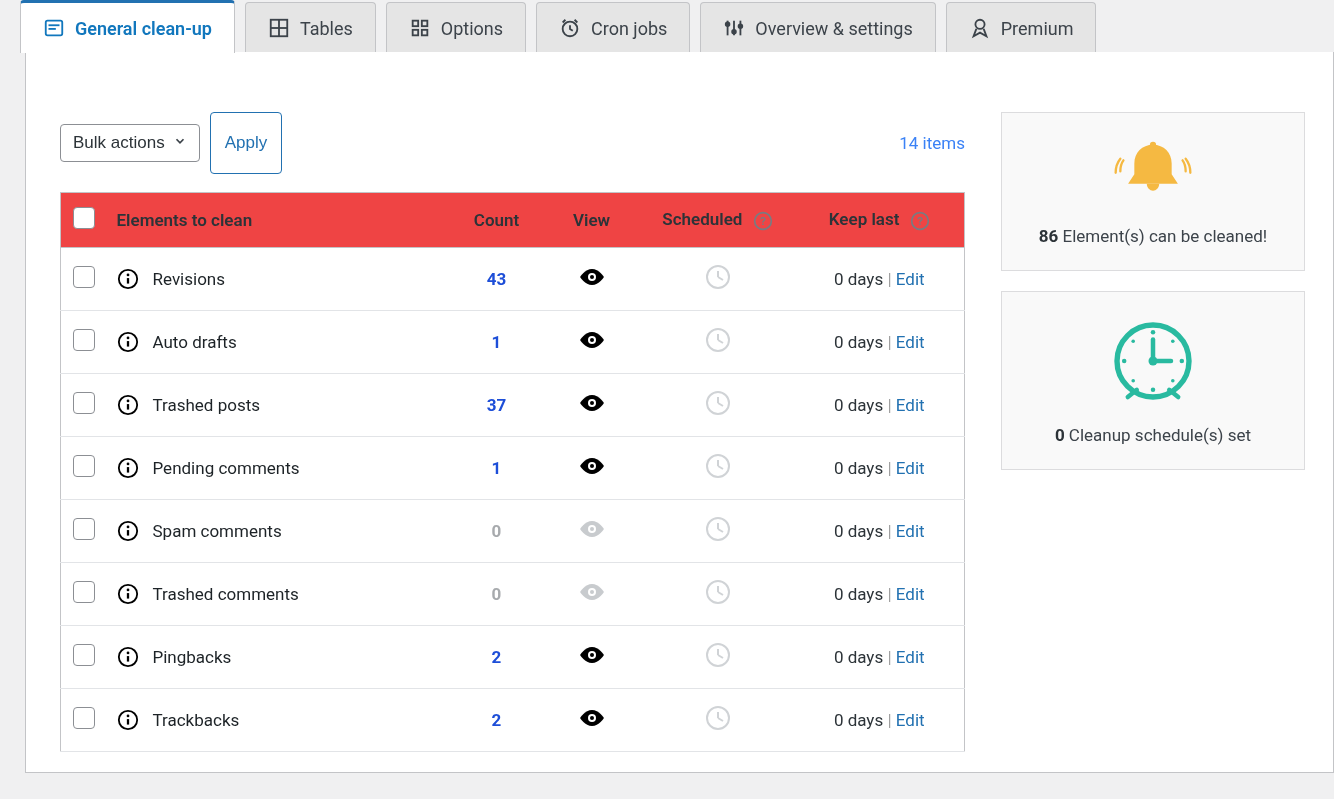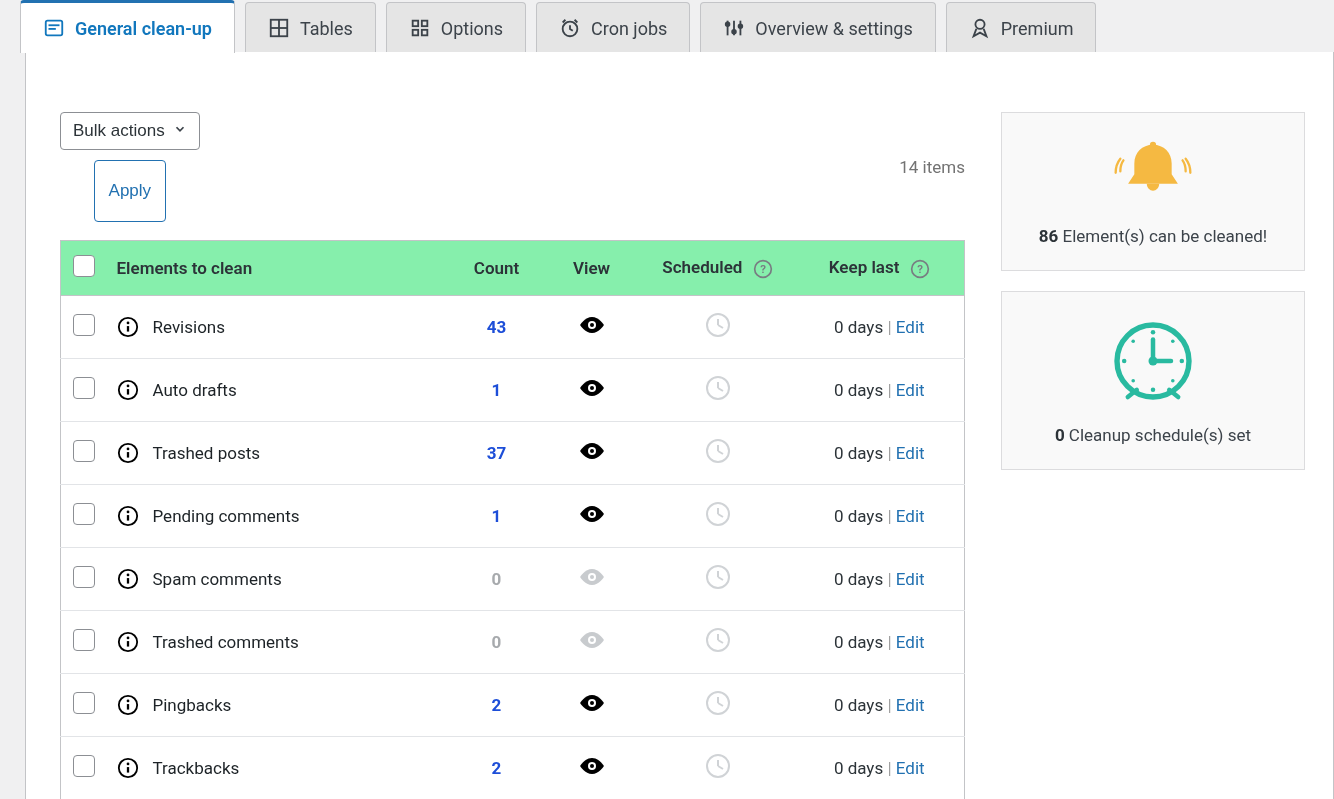--- a/index.html
+++ b/index.html
@@ -56,21 +56,21 @@
     .main { flex: 1; }
     .sidebar { width: 304px; flex-shrink: 0; }
     
     
     .toolbar {
       display: flex;
       justify-content: space-between;
       align-items: center;
       margin-bottom: 18px;
     }
-    .toolbar-left { display: flex; gap: 10px; align-items: center; flex-direction: column; }
+    .toolbar-left { display: flex; gap: 10px; align-items: center; }
     .select-btn {
       border: 1px solid #8c8f94;
       border-radius: 4px;
       padding: 8px 12px;
       background: #fff;
       font-size: 17px;
       color: #2c3338;
       display: flex;
       align-items: center;
       gap: 8px;
@@ -78,30 +78,30 @@
     }
     .apply-btn {
       border: 1px solid #2271b1;
       color: #2271b1;
       background: #fff;
       border-radius: 4px;
       padding: 20px 14px;
       font-size: 17px;
       cursor: pointer;
     }
-    .item-count { color: #737373; font-size: 17px; }
+    .item-count { color: #3b82f6; font-size: 17px; }
     
     
     table {
       width: 100%;
       border-collapse: collapse;
       border: 1px solid #c3c4c7;
     }
     thead th {
-      background: #86efac;
+      background: #ef4444;
       border-bottom: 1px solid #c3c4c7;
       padding: 14px 10px;
       text-align: left;
       font-weight: 600;
       font-size: 17px;
       color: #2c3338;
     }
     thead th.center { text-align: center; }
     tbody td {
       padding: 16px 10px;

